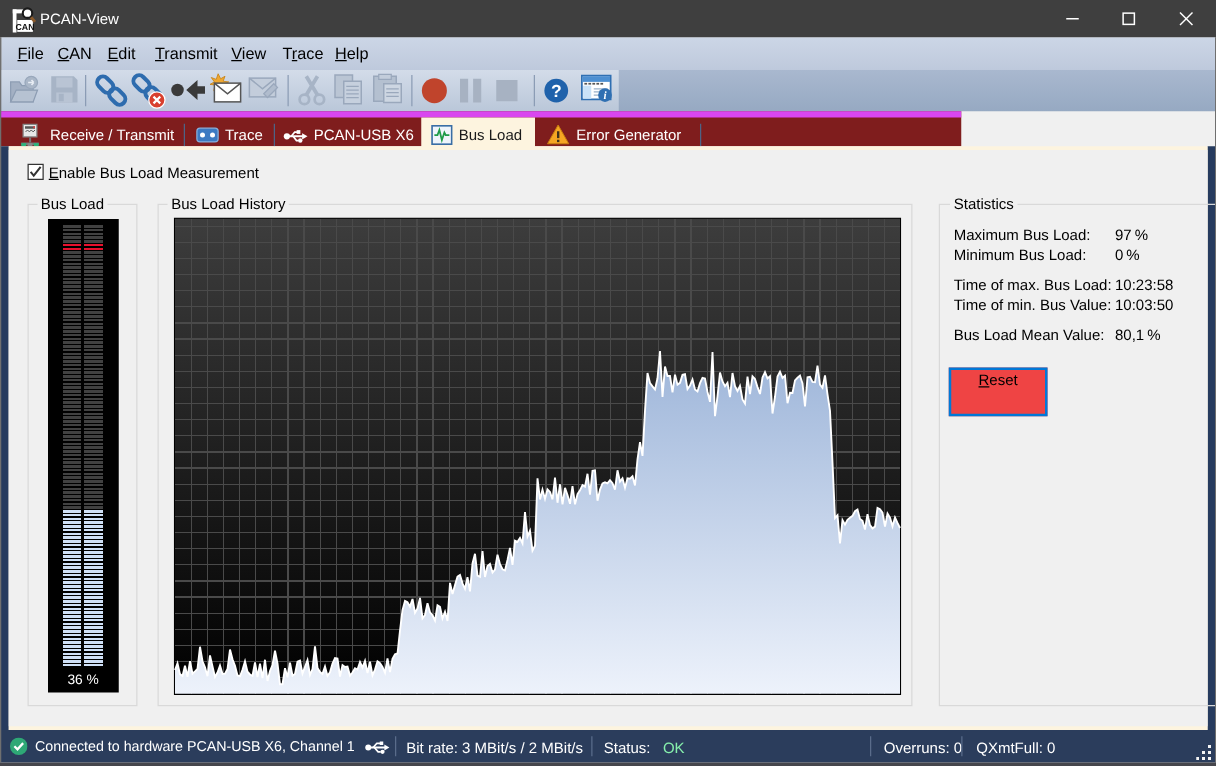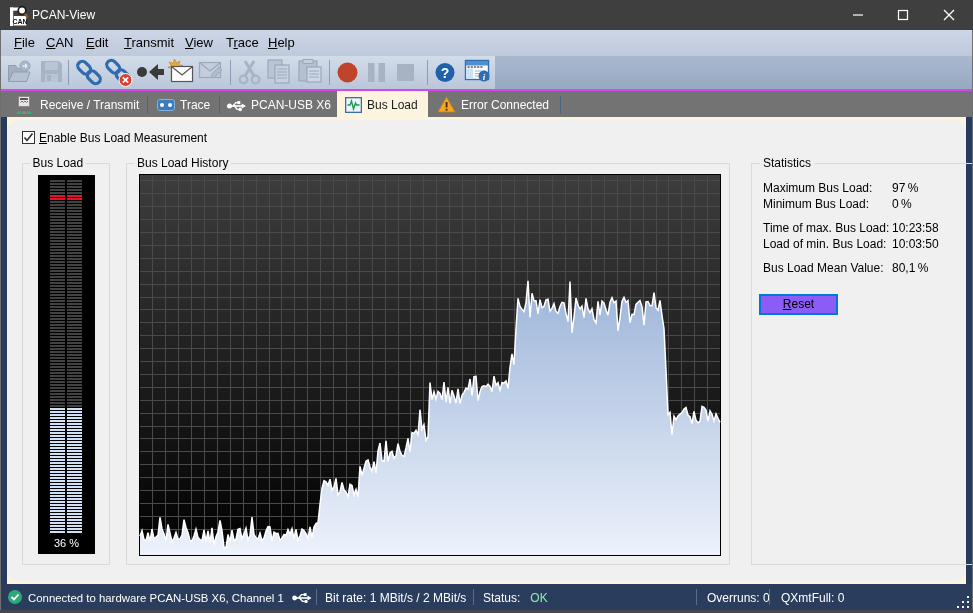--- a/index.html
+++ b/index.html
@@ -4,27 +4,27 @@
 * { margin:0; padding:0; box-sizing:border-box; }
 html,body { width:973px; height:613px; overflow:hidden; font-family:"Liberation Sans",sans-serif; }
 .abs { position:absolute; }
 #win { position:relative; width:973px; height:613px; background:#f0f0f0; }
 #titlebar { left:0; top:0; width:973px; height:30px; background:#3f3f3f; }
 #title-text { left:32px; top:8px; color:#fff; font-size:12px; }
 #menubar { left:0; top:30px; width:973px; height:26px; background:linear-gradient(#ccd6e6,#bec9dc); border-left:1px solid #707070; border-right:1px solid #707070;padding-left:24px; }
 .menu-item { position:absolute; top:5px; font-size:13px; color:#000; }
 #toolbar { left:0; top:56px; width:973px; height:33px; background:linear-gradient(#a9b8cf,#96a9c2); border-left:1px solid #707070; border-right:1px solid #707070; }
 #tbchunk { position:absolute; left:0; top:0; width:494px; height:33px; background:linear-gradient(#d3dce9,#bac7d9); }
-#tabbar { left:0; top:89px; width:973px; height:28px; background:#737373; border-top:2px solid #d946ef; }
+#tabbar { left:0; top:89px; width:769px; height:28px; background:#7f1d1d; border-top:5px solid #d946ef; }
 .tab-sep { position:absolute; top:5px; width:1px; height:18px; background:#4d6385; }
 .tabtxt { position:absolute; top:7px; font-size:12px; color:#fff; white-space:nowrap; }
 #seltab { position:absolute; left:337px; top:0px; width:91px; height:28px; background:#fdf4df; }
 #seltab span { position:absolute; left:30px; top:7px; font-size:12px; color:#1a1a1a; }
 #page { left:7px; top:117px; width:959px; height:467px; background:#fdf4df; }
-#pagein { position:absolute; left:0px; top:3px; width:959px; height:461px; background:#f0f0f0;border-radius:12px; }
+#pagein { position:absolute; left:0px; top:3px; width:959px; height:461px; background:#f0f0f0; }
 #lstrip { left:0; top:117px; width:7px; height:467px; background:#263b5e; }
 #rstrip { left:966px; top:117px; width:7px; height:467px; background:#263b5e; }
 #statusbar { left:0; top:584px; width:973px; height:26px; background:#2b3d5c; }
 #winbottom { left:0; top:610px; width:973px; height:3px; background:#46464c; }
 .groupbox { position:absolute; border:1px solid #d9d9d9; }
 .grouplabel { position:absolute; top:-8px; background:#f0f0f0; font-size:12px; color:#000; padding:0 3px; }
 .stat { position:absolute; font-size:12px; color:#000; white-space:nowrap; }
 .sbtxt { position:absolute; top:7px; font-size:12px; color:#fff; white-space:nowrap;text-align:right; }
 .sbsep { position:absolute; top:5px; width:1px; height:16px; background:#5a6c8a; }
 </style></head>
@@ -224,21 +224,21 @@
       <svg class="abs" style="left:8px;top:6px" width="17" height="16" viewBox="0 0 17 16">
         <rect x="0.5" y="0.5" width="16" height="15" fill="#eef4fb" stroke="#3a6ea5" stroke-width="1.6"></rect>
         <polyline points="2.5,8 5,8 6.5,4 8.5,12 10.5,6 11.5,8 14.5,8" fill="none" stroke="#1d9b48" stroke-width="1.4"></polyline>
       </svg>
     </div>
     <svg class="abs" style="left:437px;top:5px" width="19" height="17" viewBox="0 0 19 17">
       <path d="M9.5 1 L18 16 L1 16 Z" fill="#f5a623" stroke="#c87d0e" stroke-width="0.8"></path>
       <rect x="8.6" y="6" width="1.9" height="5.5" fill="#40321c"></rect>
       <rect x="8.6" y="12.8" width="1.9" height="1.9" fill="#40321c"></rect>
     </svg>
-    <span class="tabtxt" style="left:461px">Error Connected</span>
+    <span class="tabtxt" style="left:461px">Error Generator</span>
     <div class="tab-sep" style="left:560px"></div>
   </div>
 
   <div class="abs" id="lstrip"></div>
   <div class="abs" id="rstrip"></div>
 
   <div class="abs" id="page">
       <div id="pagein">
 
     <div class="abs" style="left:15px;top:11px;width:13px;height:13px;background:#fff;border:1px solid #333"></div>
@@ -590,25 +590,25 @@
 
     <div class="groupbox" style="left:744px;top:43px;width:222px;height:402px">
       <span class="grouplabel" style="left:8px">Statistics</span>
     </div>
     <span class="stat" style="left:756px;top:61px">Maximum Bus Load:</span>
         <span class="stat" style="left:885px;top:61px">97 %</span>
     <span class="stat" style="left:756px;top:77px">Minimum Bus Load:</span>
         <span class="stat" style="left:885px;top:77px">0 %</span>
     <span class="stat" style="left:756px;top:101px">Time of max. Bus Load:</span>
         <span class="stat" style="left:885px;top:101px">10:23:58</span>
-    <span class="stat" style="left:756px;top:117px">Load of min. Bus Load:</span>
+    <span class="stat" style="left:756px;top:117px">Time of min. Bus Value:</span>
         <span class="stat" style="left:885px;top:117px">10:03:50</span>
     <span class="stat" style="left:756px;top:141px">Bus Load Mean Value:</span>
         <span class="stat" style="left:885px;top:141px">80,1 %</span>
-    <div class="abs" style="left:752px;top:174px;width:79px;height:21px;background:#8b5cf6;border:2px solid #0078d7;text-align:center;font-size:12px;line-height:17px"><u>R</u>eset</div>
+    <div class="abs" style="left:752px;top:174px;width:79px;height:39px;background:#ef4444;border:2px solid #0078d7;text-align:center;font-size:12px;line-height:17px"><u>R</u>eset</div>
   </div>
     </div>
 
   <div class="abs" id="statusbar">
     <svg class="abs" style="left:8px;top:6px" width="14" height="14" viewBox="0 0 14 14">
       <circle cx="7" cy="7" r="7" fill="#2ea876"></circle>
       <polyline points="3.5,7 6,9.5 10.5,4.5" fill="none" stroke="#fff" stroke-width="1.8"></polyline>
     </svg>
     <span class="sbtxt" style="left:28px;font-size:11.4px;top:8px">Connected to hardware PCAN-USB X6, Channel 1</span>
     <svg class="abs" style="left:292px;top:8px" width="20" height="12" viewBox="0 0 20 12">
@@ -616,21 +616,21 @@
     <circle cx="2.6" cy="6" r="2.4" stroke="none"></circle>
     <line x1="3.5" y1="6" x2="17" y2="6" stroke-width="1.6"></line>
     <path d="M19.5 6 l-4 -2.4 v4.8 Z" stroke="none"></path>
     <path d="M6.5 6 L9.5 2.6 L12 2.6" fill="none" stroke-width="1.4"></path>
     <rect x="11.8" y="1.2" width="2.8" height="2.8" stroke="none"></rect>
     <path d="M7.5 6 L10.5 9.4 L12.5 9.4" fill="none" stroke-width="1.4"></path>
     <circle cx="14" cy="9.4" r="1.7" stroke="none"></circle>
   </g>
 </svg>
     <div class="sbsep" style="left:316px"></div>
-    <span class="sbtxt" style="left:325px">Bit rate: 1 MBit/s / 2 MBit/s</span>
+    <span class="sbtxt" style="left:325px">Bit rate: 3 MBit/s / 2 MBit/s</span>
     <div class="sbsep" style="left:473px"></div>
     <span class="sbtxt" style="left:483px">Status:&nbsp;&nbsp; <span style="color:#86efac">OK</span></span>
     <div class="sbsep" style="left:696px"></div>
     <span class="sbtxt" style="left:707px">Overruns: 0</span>
     <div class="sbsep" style="left:769px"></div>
     <span class="sbtxt" style="left:781px">QXmtFull: 0</span>
     <svg class="abs" style="left:957px;top:12px" width="12" height="12" viewBox="0 0 12 12" shape-rendering="crispEdges">
       <g fill="#f4f4f4">
         <rect x="9.6" y="0" width="2.4" height="2.4"></rect>
         <rect x="9.6" y="4.8" width="2.4" height="2.4"></rect>

